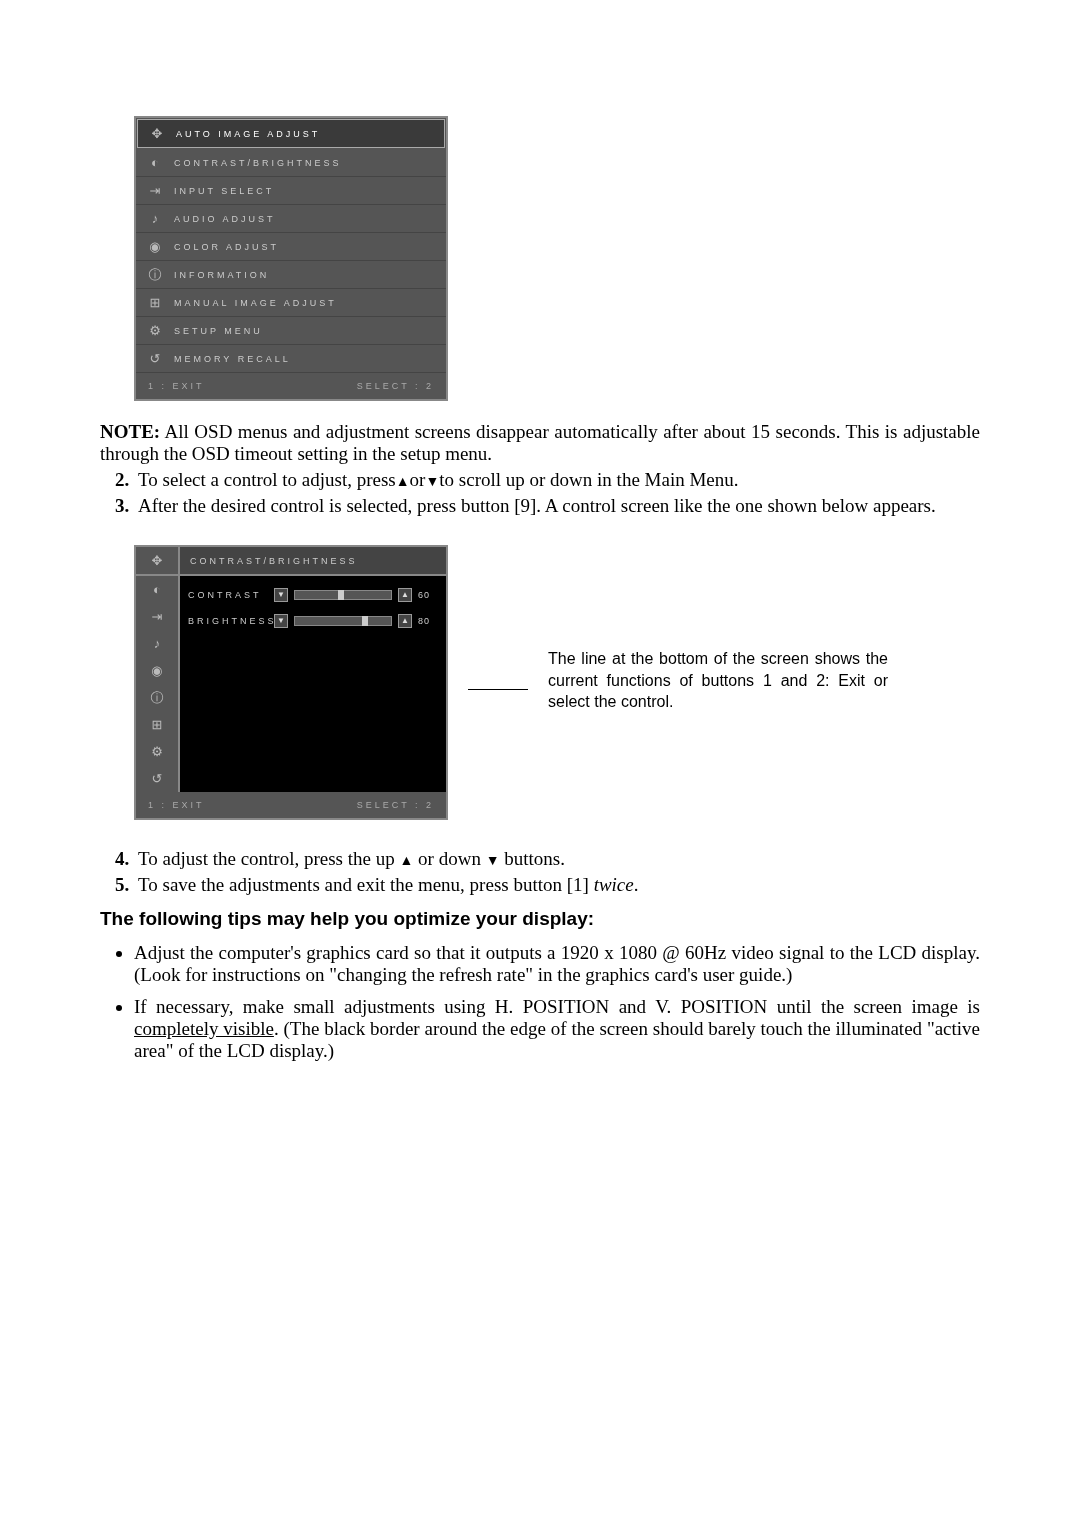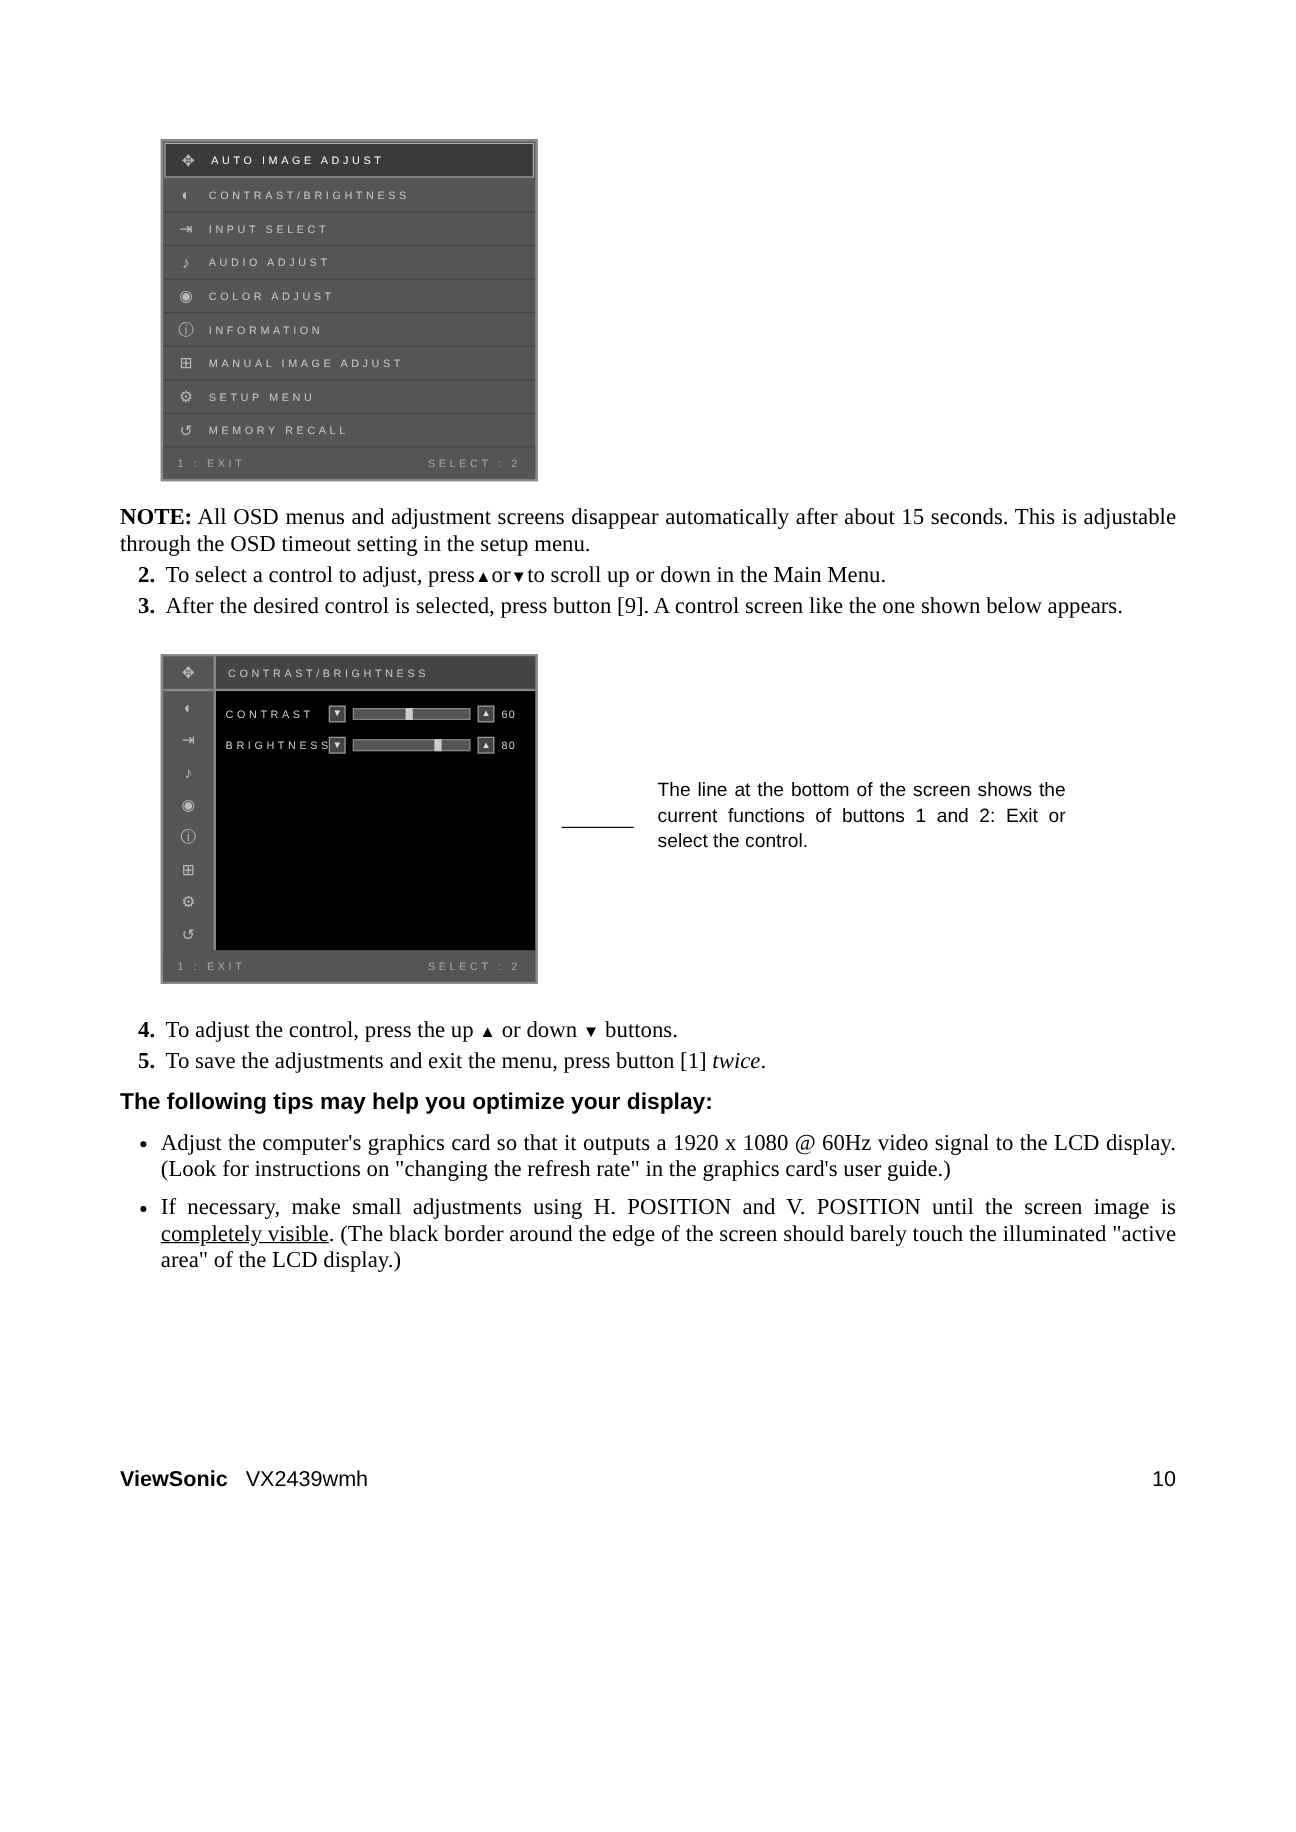--- a/index.html
+++ b/index.html
@@ -325,19 +325,13 @@
 
   <div class="heading" style="">The following tips may help you optimize your display:</div>
 
   <ul class="bul">
     <li>Adjust the computer's graphics card so that it outputs a 1920 x 1080 @ 60Hz video signal to the LCD display. (Look for instructions on "changing the refresh rate" in the graphics card's user guide.)</li>
     <li class="just">
       <span>If necessary, make small adjustments using H. POSITION and V. POSITION until the screen image is </span><span class="underline">completely visible</span><span>. (The black border around the edge of the screen should barely touch the illuminated "active area" of the LCD display.)</span>
     </li>
   </ul>
 
-  <div class="footer">
-    <div class="brand">
-      <b>ViewSonic</b>&nbsp;&nbsp;&nbsp;<span>VX2439wmh</span>
-    </div>
-    <div>10</div>
-  </div>
 </div>
 
 </body></html>

